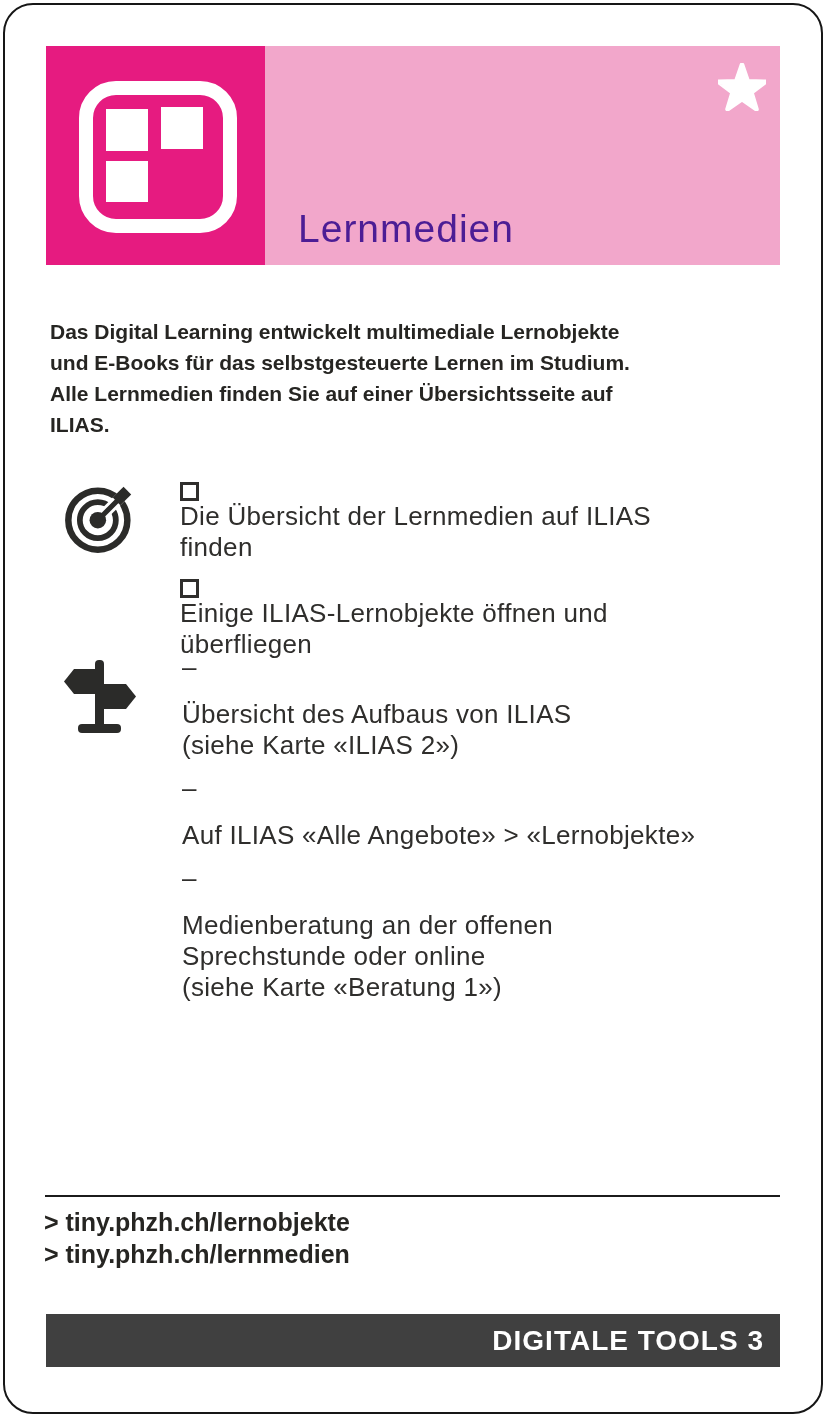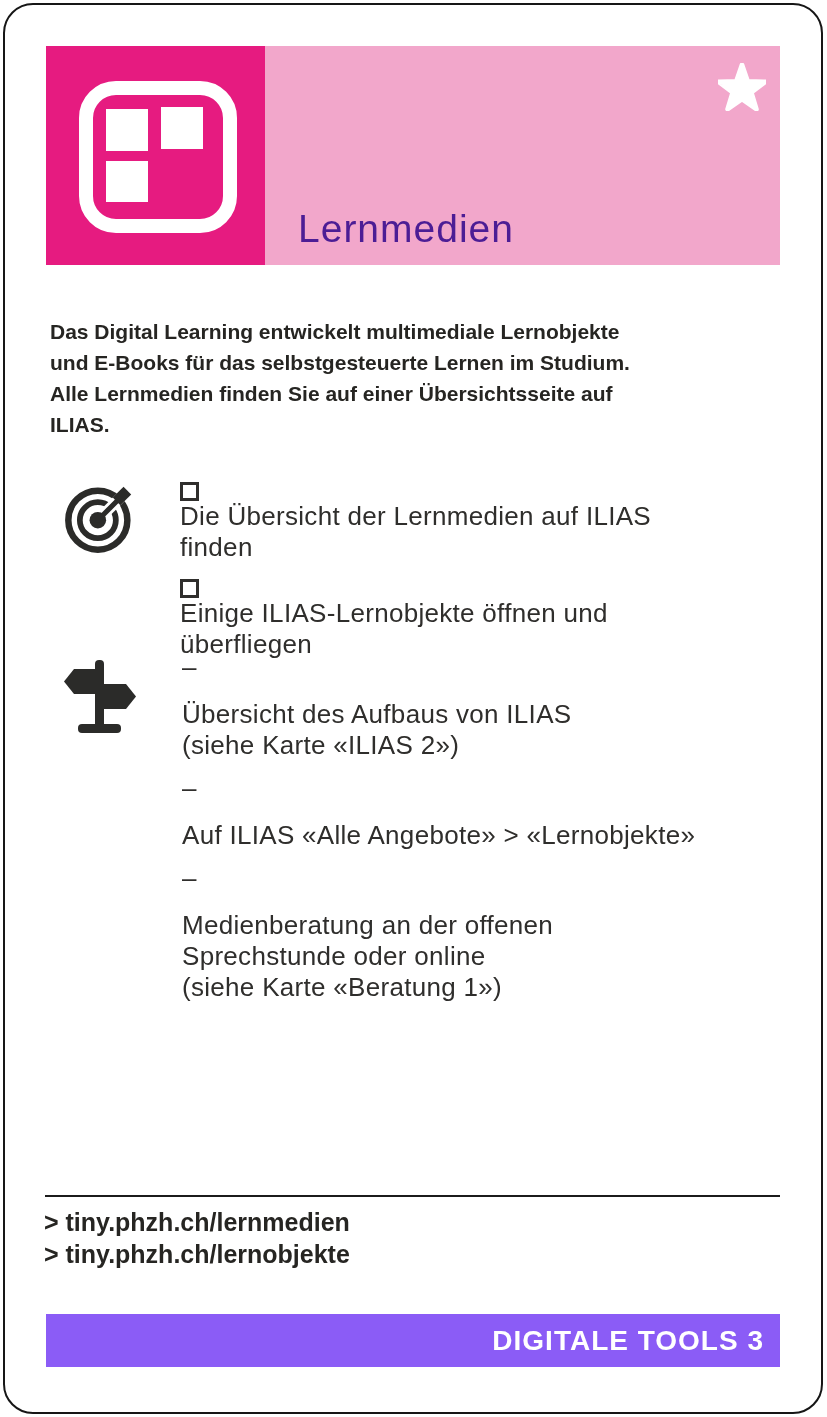--- a/index.html
+++ b/index.html
@@ -116,21 +116,21 @@
     font-weight: 700;
     color: #262522;
     text-decoration: none;
     white-space: pre;
   }
   
   .footer-bar {
     position: absolute;
     left: 46px; top: 1314px;
     width: 734px; height: 53px;
-    background: #8b5cf6;
+    background: #404040;
     display: flex;
     justify-content: flex-end;
     align-items: center;
     padding-right: 16px;
   }
   .footer-label {
     color: #ffffff;
     font-size: 28px;
     font-weight: 700;
     letter-spacing: 1px;
@@ -211,19 +211,19 @@
       <span class="dash-bullet">–</span>
       <span class="item-label">Medienberatung an der offenen
 Sprechstunde oder online
 (siehe Karte «Beratung 1»)</span>
     </div>
   </div>
 </div>
 
 <div class="separator"></div>
 <div class="links">
+  <a class="link-line">&gt; tiny.phzh.ch/lernobjekte</a>
   <a class="link-line">&gt; tiny.phzh.ch/lernmedien</a>
-  <a class="link-line">&gt; tiny.phzh.ch/lernobjekte</a>
 </div>
 
 <div class="footer-bar">
   <span class="footer-label">DIGITALE TOOLS 3</span>
 </div>
 
 </body></html>

